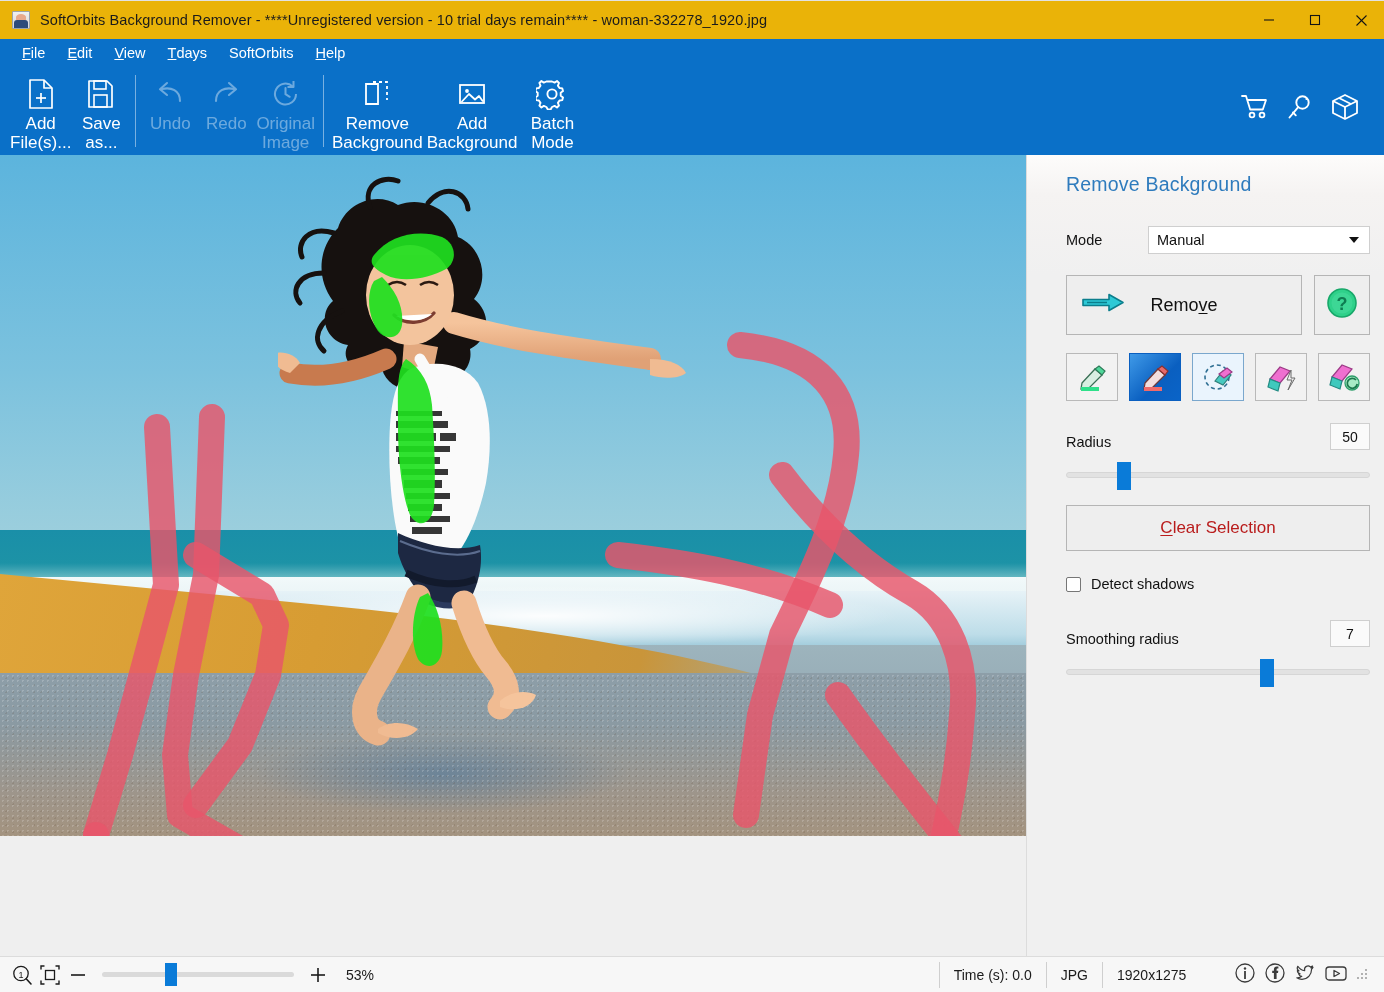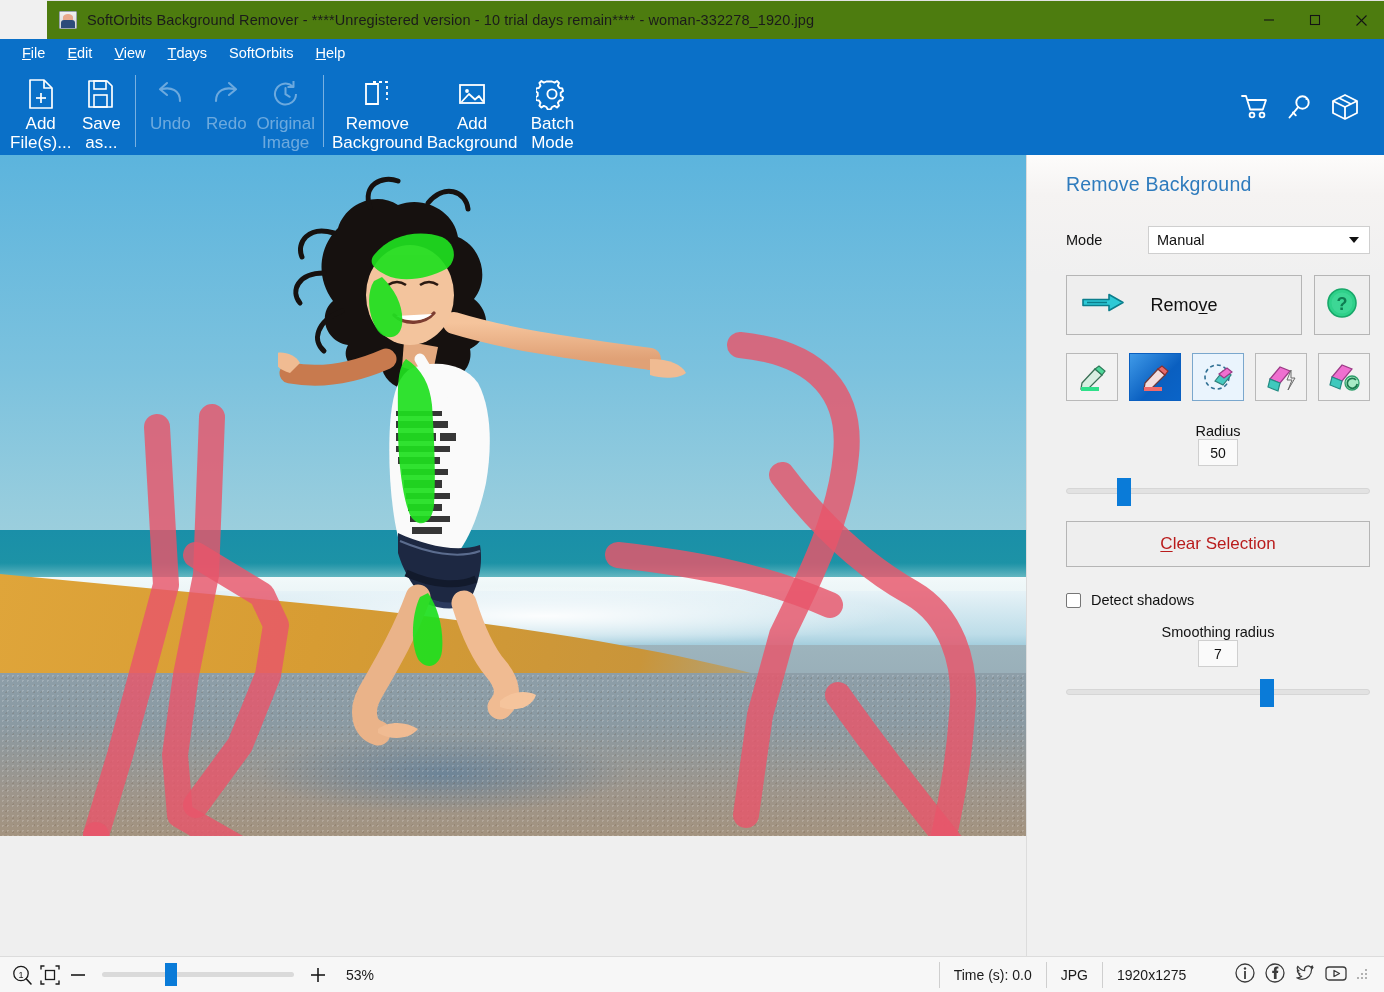--- a/index.html
+++ b/index.html
@@ -12,25 +12,24 @@
   #app {
     width: 1384px; height: 992px;
     position: relative;
     display: flex; flex-direction: column;
     background: #f0f0f0;
   }
 
   
   .titlebar {
     height: 39px;
-    background: #4d7c0f;
+    background: #eab308;
     display: flex; align-items: center;
     flex: 0 0 39px;
     border-top: 1px solid #e2e2e2;
-    margin-left: 47px;
   }
   .tb-icon {
     width: 18px; height: 18px; margin-left: 12px; margin-right: 10px;
     position: relative; flex: 0 0 auto;
     background: linear-gradient(#f0f0f0,#d8d8d8);
     border: 1px solid #9aa3ad;
     border-radius: 1px;
     overflow: hidden;
   }
   .tb-icon::before{
@@ -224,21 +223,21 @@
     width: 52px; height: 48px;
     background:#f2f2f2; border:1px solid #b9b9b9;
     display:flex; align-items:center; justify-content:center;
   }
   .tool.active {
     background: linear-gradient(135deg,#3f9ae8,#0a5fc0 60%,#0a64c8);
     border-color:#0a5fc0;
   }
   .tool.lite { background: #eaf4fd; border-color:#7aa7cd; }
   .slider-block { margin: 22px 0 0 19px; }
-  .slider-head { display:flex; align-items:center;flex-direction:column; }
+  .slider-head { display:flex; align-items:flex-end; }
   .slider-head .name { font-size:14.5px; color:#111; flex:1 1 auto; }
   .spin {
     width: 40px; height: 27px; background:#fafafa; border:1px solid #cfcfcf;
     display:flex; align-items:center; justify-content:center;
     font-size:14px; color:#111;
   }
   .track {
     position:relative; height: 6px; border-radius:3px;
     background: #e2e2e2; border:1px solid #d6d6d6;
     margin-top: 22px;
@@ -645,21 +644,21 @@
 
       <div class="btn-clear">
         <span><span class="underline">C</span>lear Selection</span>
       </div>
 
       <div class="row-check">
         <span class="chk"></span>
         <span class="chk-lbl">Detect shadows</span>
       </div>
 
-      <div class="slider-block" style="margin-top:16px">
+      <div class="slider-block" style="margin-top:28px">
         <div class="slider-head">
           <span class="name">Smoothing radius</span>
           <span class="spin">7</span>
         </div>
         <div class="track">
           <div class="thumb" style="left:64%"></div>
         </div>
       </div>
     </div>
   </div>

